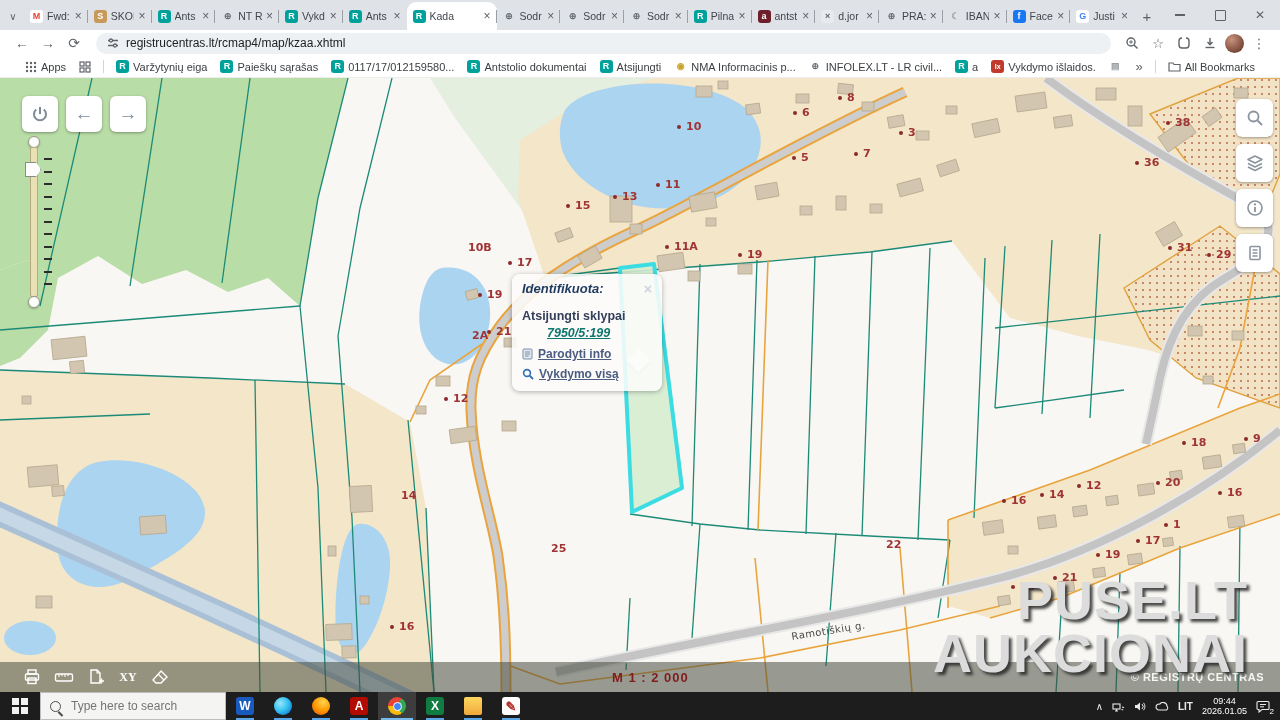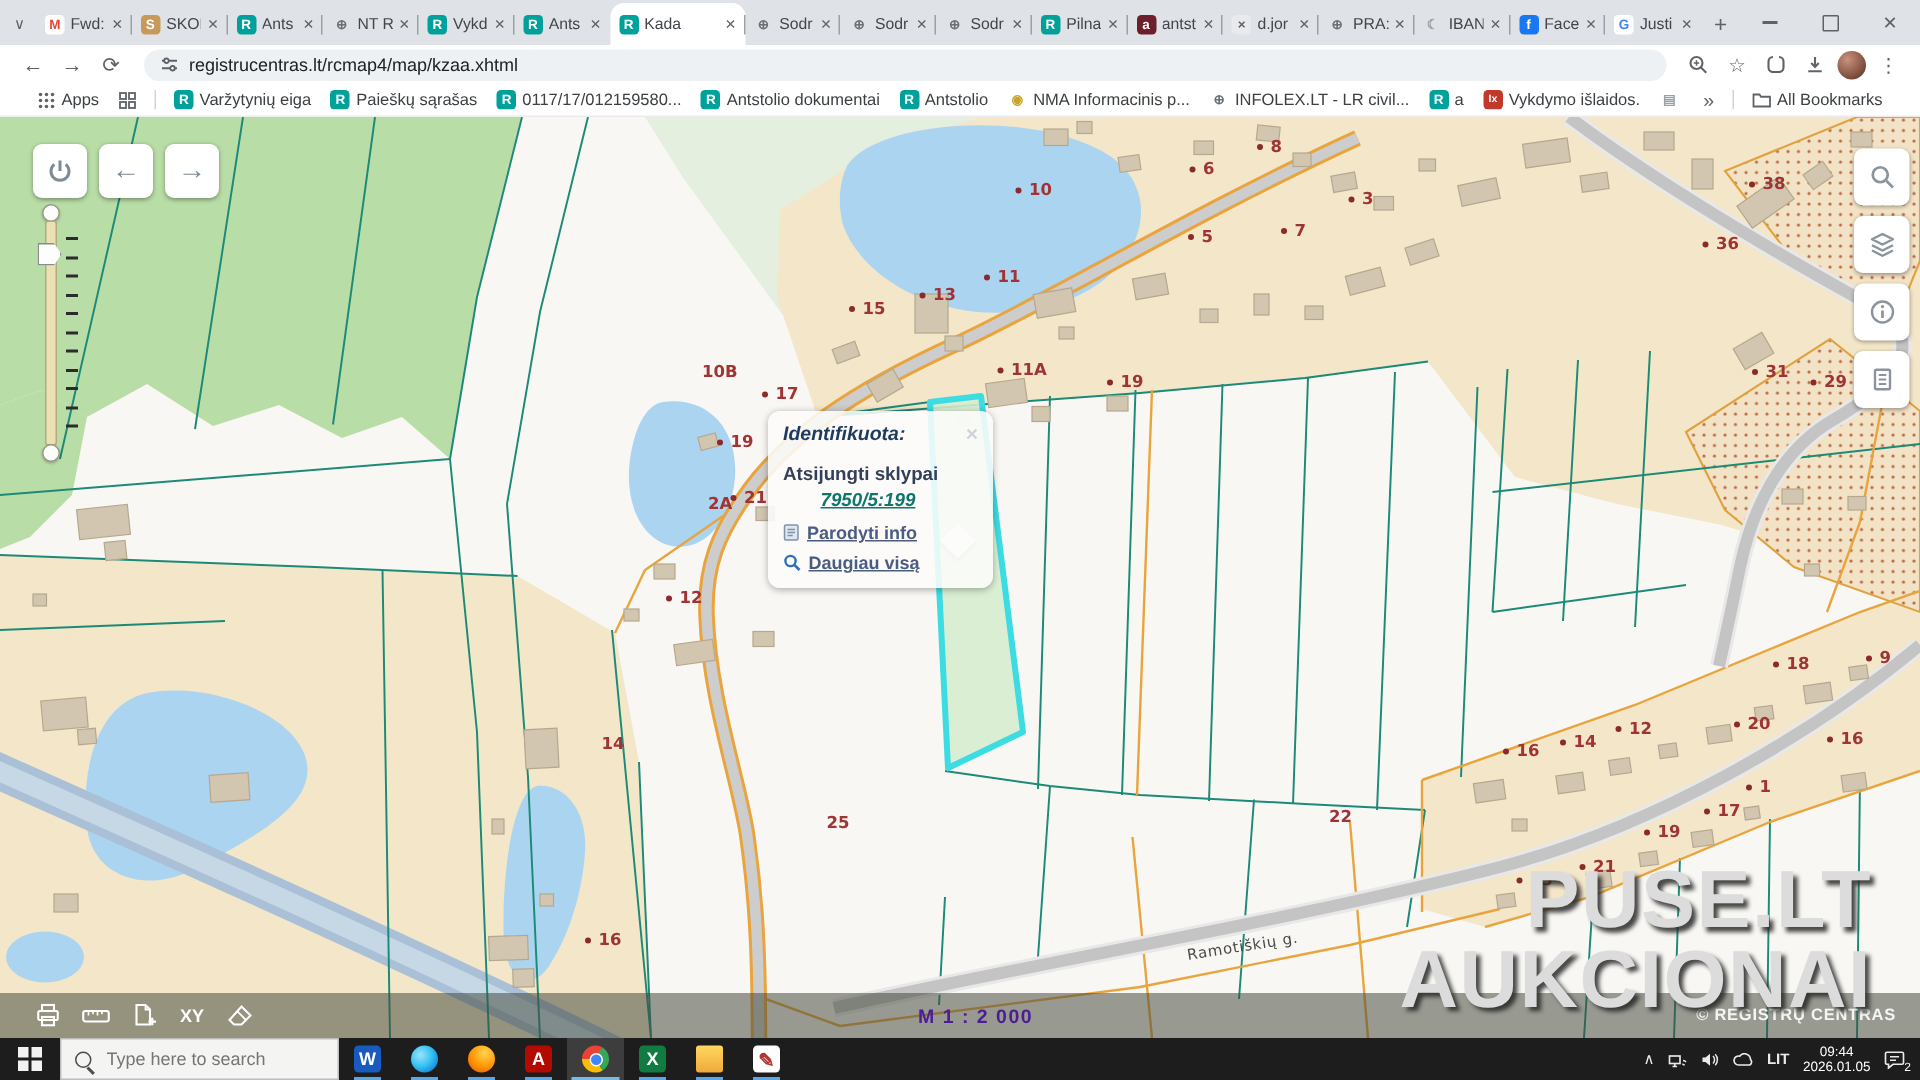--- a/index.html
+++ b/index.html
@@ -62,23 +62,23 @@
   .pparcel{font-style:italic;font-weight:bold;font-size:12.5px;color:#0f766e;text-decoration:underline;display:inline-block;margin-top:3px;margin-left:25px;}
   .plink{margin-top:6px;display:flex;gap:5px;align-items:center;}
   .plink:first-of-type{margin-top:14px;}
   .plink a{font-size:12px;font-weight:bold;color:#4a5d80;text-decoration:underline;}
   .pdiamond{position:absolute;left:630px;top:274px;width:17px;height:17px;background:#fff;transform:rotate(45deg);
             box-shadow:1px 1px 3px rgba(0,0,0,.25);z-index:4;}
   
   .scalebar{position:absolute;left:0;top:584px;width:1280px;height:30px;background:rgba(66,71,58,.53);z-index:3;
             display:flex;align-items:center;}
   .sbicons{display:flex;align-items:center;gap:12px;padding-left:22px;}
-  .sbic{width:20px;height:20px;display:flex;align-items:center;justify-content:center;color:#fff;}
+  .sbic{width:20px;height:20px;display:flex;align-items:center;justify-content:center;color:#fff;font-family:Liberation Serif, serif;}
   .sbscale{position:absolute;left:612px;top:0;height:30px;display:flex;align-items:center;
-           color:#4c1d95;font-weight:bold;font-size:13px;letter-spacing:1px;}
+           color:#7f1d1d;font-weight:bold;font-size:13px;letter-spacing:1px;}
   .sbcopy{position:absolute;right:16px;top:0;height:30px;display:flex;align-items:center;
           color:rgba(255,255,255,.9);font-weight:bold;font-size:11px;letter-spacing:.5px;}
   .watermark{position:absolute;right:32px;top:496px;z-index:6;text-align:right;pointer-events:none;
              font-weight:bold;font-size:54px;line-height:53px;color:#dcdcdc;letter-spacing:1px;
              text-shadow:3px 3px 3px rgba(40,40,40,.85);}
   
   .taskbar{position:absolute;left:0;top:692px;width:1280px;height:28px;background:#1d1d1d;display:flex;align-items:stretch;z-index:9;}
   .startbtn{width:40px;display:flex;align-items:center;justify-content:center;}
   .winlogo{display:grid;grid-template-columns:7px 7px;grid-template-rows:7px 7px;gap:1.5px;}
   .winlogo span{background:#f2f2f2;}
@@ -293,21 +293,21 @@
         <div class="bm">
           <span class="bmicon" style="background: rgb(0, 161, 155); color: rgb(255, 255, 255);">R</span>
           <span>0117/17/012159580...</span>
         </div>
         <div class="bm">
           <span class="bmicon" style="background: rgb(0, 161, 155); color: rgb(255, 255, 255);">R</span>
           <span>Antstolio dokumentai</span>
         </div>
         <div class="bm">
           <span class="bmicon" style="background: rgb(0, 161, 155); color: rgb(255, 255, 255);">R</span>
-          <span>Antstolio</span>
+          <span>Atsijungti</span>
         </div>
         <div class="bm">
           <span class="bmicon" style="background: transparent; color: rgb(201, 162, 39);">◉</span>
           <span>NMA Informacinis p...</span>
         </div>
         <div class="bm">
           <span class="bmicon" style="background: transparent; color: rgb(105, 112, 118);">⊕</span>
           <span>INFOLEX.LT - LR civil...</span>
         </div>
         <div class="bm">
@@ -657,21 +657,21 @@
           <rect x="1" y="1" width="9" height="10" rx="1" fill="#dfe6ee" stroke="#7e93ab" stroke-width="1"></rect>
           <path d="M3,4 h5 M3,6 h5 M3,8 h3.5" stroke="#7e93ab" stroke-width="1"></path>
         </svg>
         <a href="#">Parodyti info</a>
       </div>
       <div class="plink">
         <svg width="12" height="12" viewBox="0 0 12 12">
           <circle cx="5" cy="5" r="3.4" fill="none" stroke="#2f6fb8" stroke-width="1.6"></circle>
             <path d="M7.6,7.6 L11,11" stroke="#2f6fb8" stroke-width="1.8"></path>
         </svg>
-        <a href="#">Daugiau visą</a>
+        <a href="#">Vykdymo visą</a>
       </div>
     </div>
 
     <div class="scalebar">
       <div class="sbicons">
         <span class="sbic">
           <svg width="18" height="18" viewBox="0 0 18 18">
               <g fill="none" stroke="#fff" stroke-width="1.4">
                 <rect x="5" y="2" width="8" height="4"></rect>
                 <rect x="2.5" y="6" width="13" height="6" rx="1"></rect>

